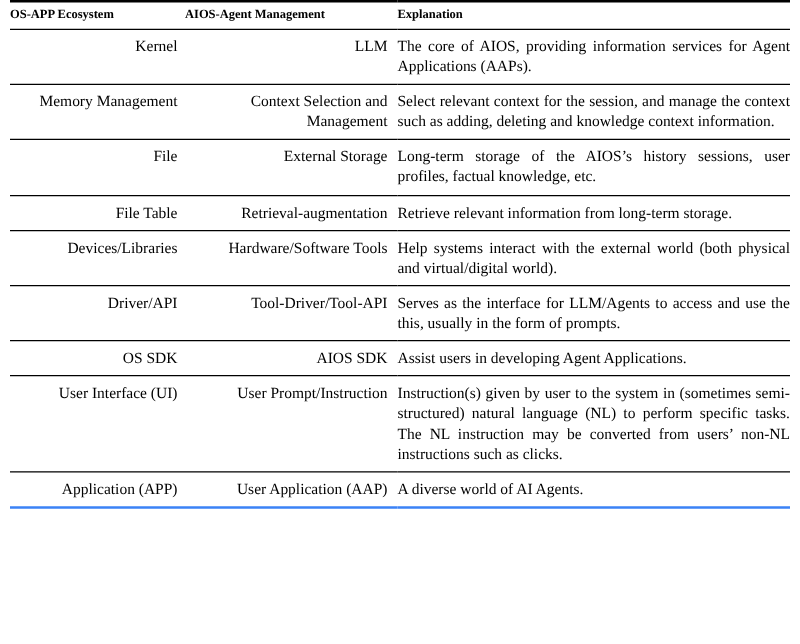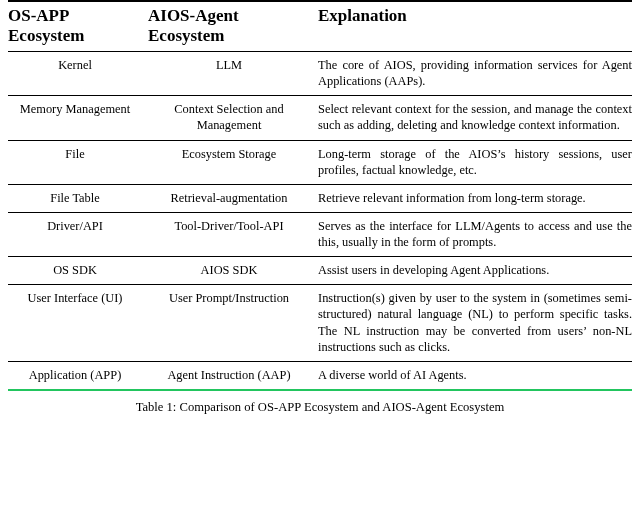--- a/index.html
+++ b/index.html
@@ -25,42 +25,42 @@
 
   table.cmp {
     border-collapse: collapse;
     width: 624px;
     margin: 0 0 0 8px;
     table-layout: fixed;
   }
 
   thead th {
     font-weight: bold;
-    font-size: 17px;
+    font-size: 10px;
     text-align: left;
     vertical-align: top;
     padding: 4px 0 5px 0;
     line-height: 1.18;
     border-top: 2px solid #000;
     border-bottom: 1px solid #000;
   }
 
   tbody td {
     font-size: 12.4px;
-    text-align: center;
+    text-align: right;
     vertical-align: top;
     padding: 5px 0 6px 0;
     line-height: 1.30;
     border-top: 1px solid #000;
   }
   tbody tr:first-child td {
     border-top: 0;
   }
   tbody tr:last-child td {
-    border-bottom: 2px solid #22c55e;
+    border-bottom: 2px solid #3b82f6;
   }
 
   col.c1 { width: 140px; }
   col.c2 { width: 170px; }
   col.c3 { width: 314px; }
 
   td.col3, th.col3 {
     text-align: justify;
     text-justify: inter-word;
     hyphens: manual;
@@ -84,63 +84,67 @@
 
   <table class="cmp">
     <colgroup>
       <col class="c1">
       <col class="c2">
       <col class="c3">
     </colgroup>
     <thead>
       <tr>
         <th class="col1">OS-APP Ecosystem</th>
-        <th class="col2">AIOS-Agent Ecosystem</th>
+        <th class="col2">AIOS-Agent Management</th>
         <th class="col3">Explanation</th>
       </tr>
     </thead>
     <tbody>
         <tr>
           <td class="col1">Kernel</td>
           <td class="col2">LLM</td>
           <td class="col3">The core of AIOS, providing information services for Agent Applications (AAPs).</td>
         </tr>
         <tr>
           <td class="col1">Memory Management</td>
           <td class="col2">Context Selection and Management</td>
           <td class="col3">Select relevant context for the session, and manage the context such as adding, deleting and knowledge context information.</td>
         </tr>
         <tr>
           <td class="col1">File</td>
-          <td class="col2">Ecosystem Storage</td>
+          <td class="col2">External Storage</td>
           <td class="col3">Long-term storage of the AIOS’s history sessions, user profiles, factual knowledge, etc.</td>
         </tr>
         <tr>
           <td class="col1">File Table</td>
           <td class="col2">Retrieval-augmentation</td>
           <td class="col3">Retrieve relevant information from long-term storage.</td>
+        </tr>
+        <tr>
+          <td class="col1">Devices/Libraries</td>
+          <td class="col2">Hardware/Software Tools</td>
+          <td class="col3">Help systems interact with the external world (both physical and virtual/digital world).</td>
         </tr>
         <tr>
           <td class="col1">Driver/API</td>
           <td class="col2">Tool-Driver/Tool-API</td>
           <td class="col3">Serves as the interface for LLM/Agents to access and use the this, usually in the form of prompts.</td>
         </tr>
         <tr>
           <td class="col1">OS SDK</td>
           <td class="col2">AIOS SDK</td>
           <td class="col3">Assist users in developing Agent Applications.</td>
         </tr>
         <tr>
           <td class="col1">User Interface (UI)</td>
           <td class="col2">User Prompt/Instruction</td>
           <td class="col3">Instruction(s) given by user to the system in (some­times semi-structured) natural language (NL) to per­form specific tasks. The NL instruction may be con­verted from users’ non-NL instructions such as clicks.</td>
         </tr>
         <tr>
           <td class="col1">Application (APP)</td>
-          <td class="col2">Agent Instruction (AAP)</td>
+          <td class="col2">User Application (AAP)</td>
           <td class="col3">A diverse world of AI Agents.</td>
         </tr>
       </tbody>
   </table>
 
-  <div class="caption">Table 1: Comparison of OS-APP Ecosystem and AIOS-Agent Ecosystem</div>
 
 </div>
 
 </body></html>

